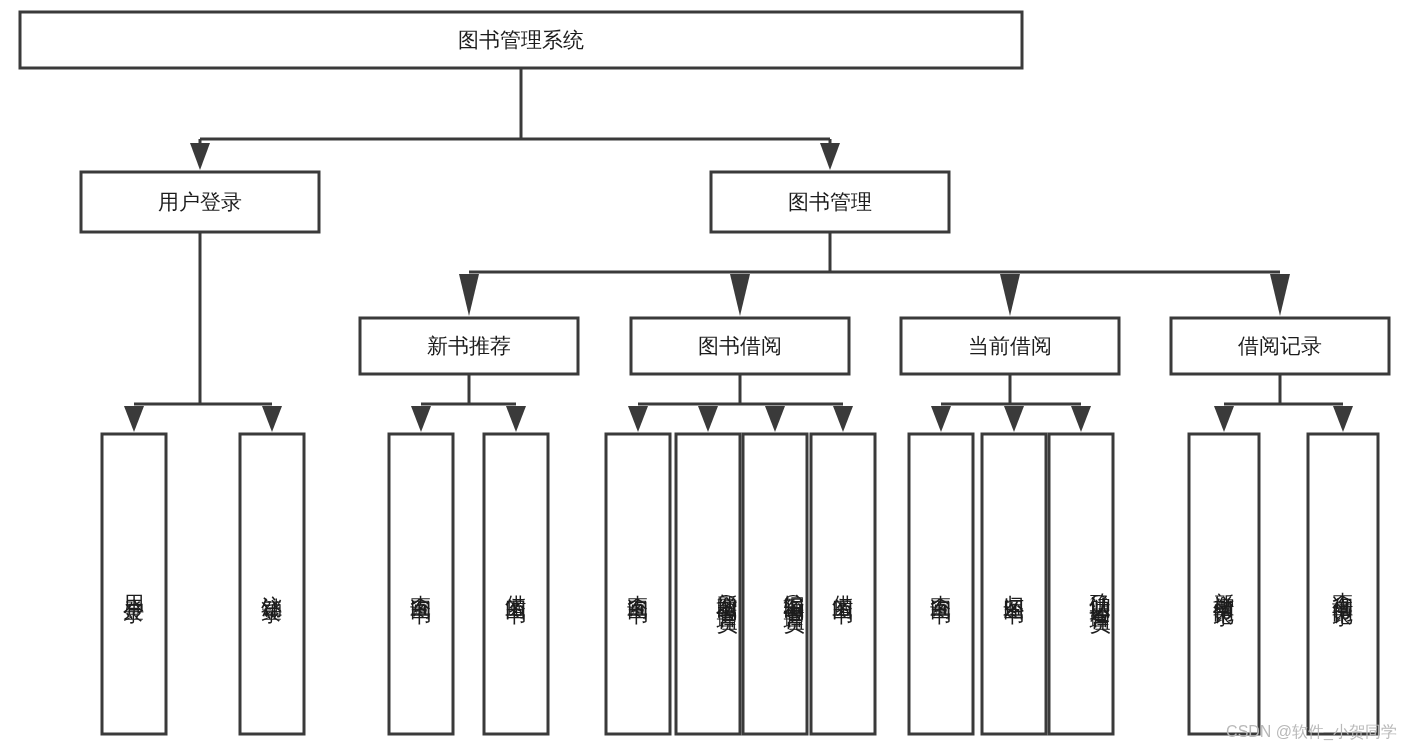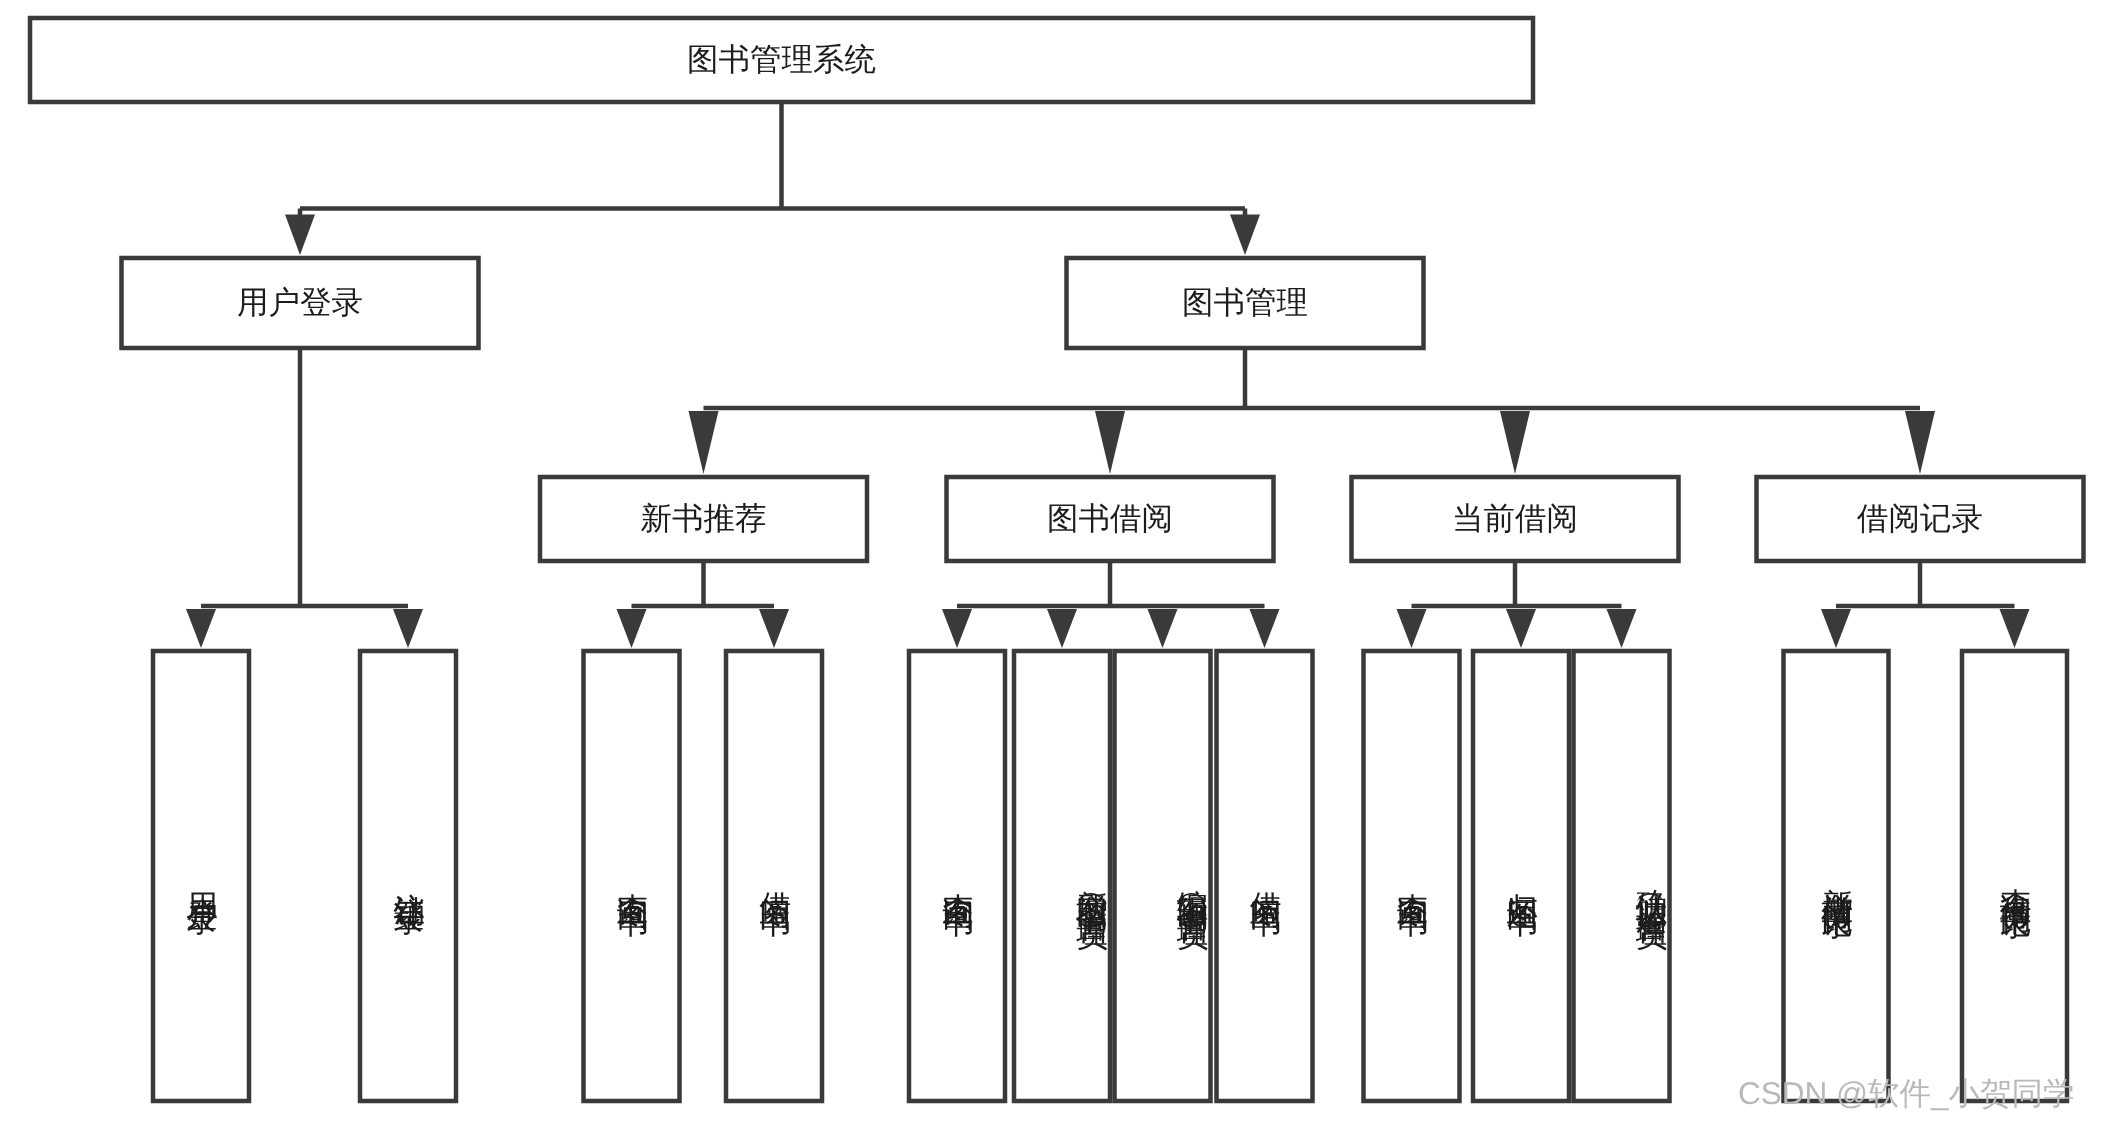--- a/index.html
+++ b/index.html
@@ -62,24 +62,24 @@
     display: flex;
     align-items: center;
     justify-content: center;
     text-align: center;
     white-space: nowrap;
     pointer-events: none;
     user-select: none;
   }
   .watermark {
     position: absolute;
-    right: 22px;
+    right: 8px;
     bottom: 4px;
     font-family: "Liberation Sans", "DejaVu Sans", sans-serif;
-    font-size: 21px;
+    font-size: 16px;
     color: #b9b9b9;
     white-space: nowrap;
     user-select: none;
   }
 </style>
 </head>
 <body>
 
 <div id="diagram-root">
 

